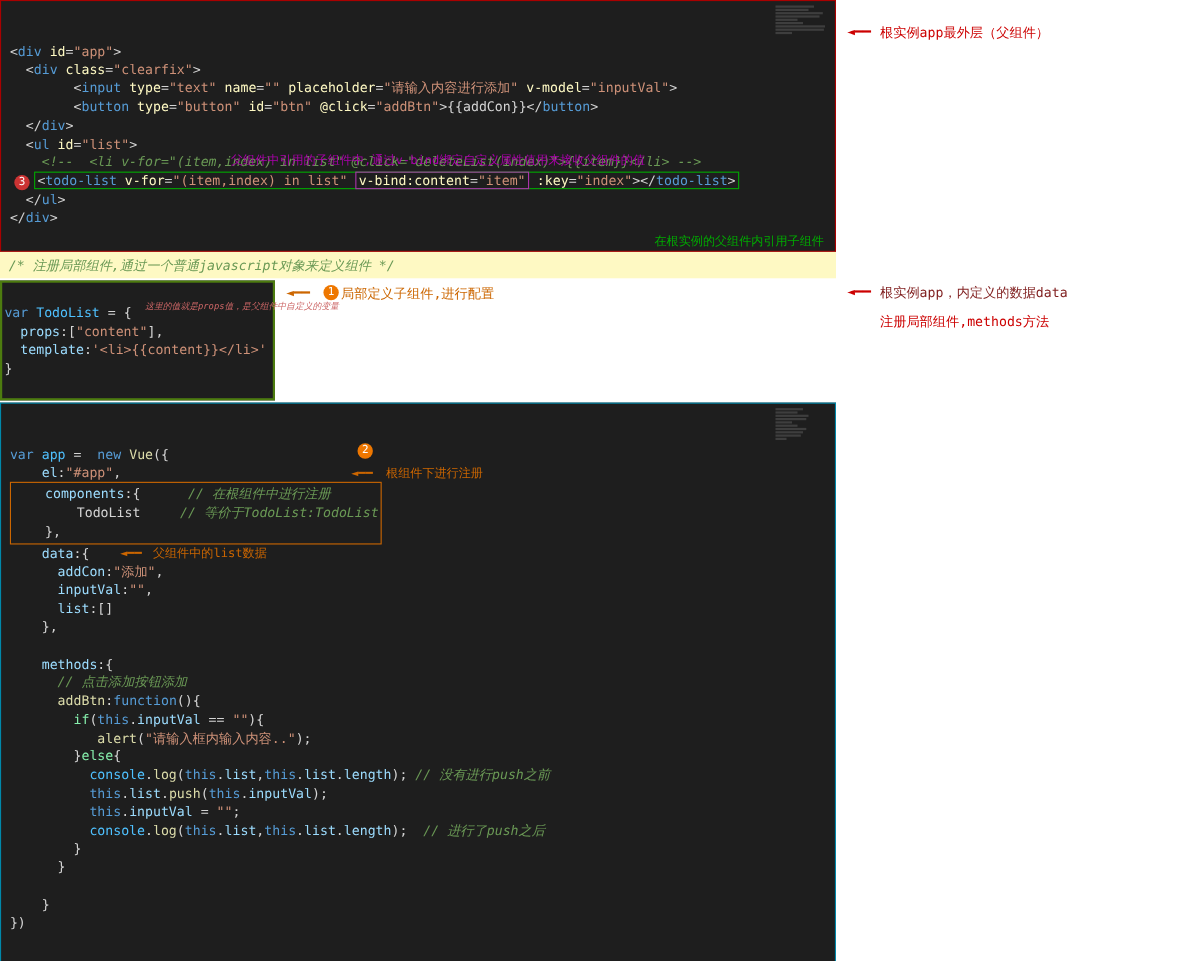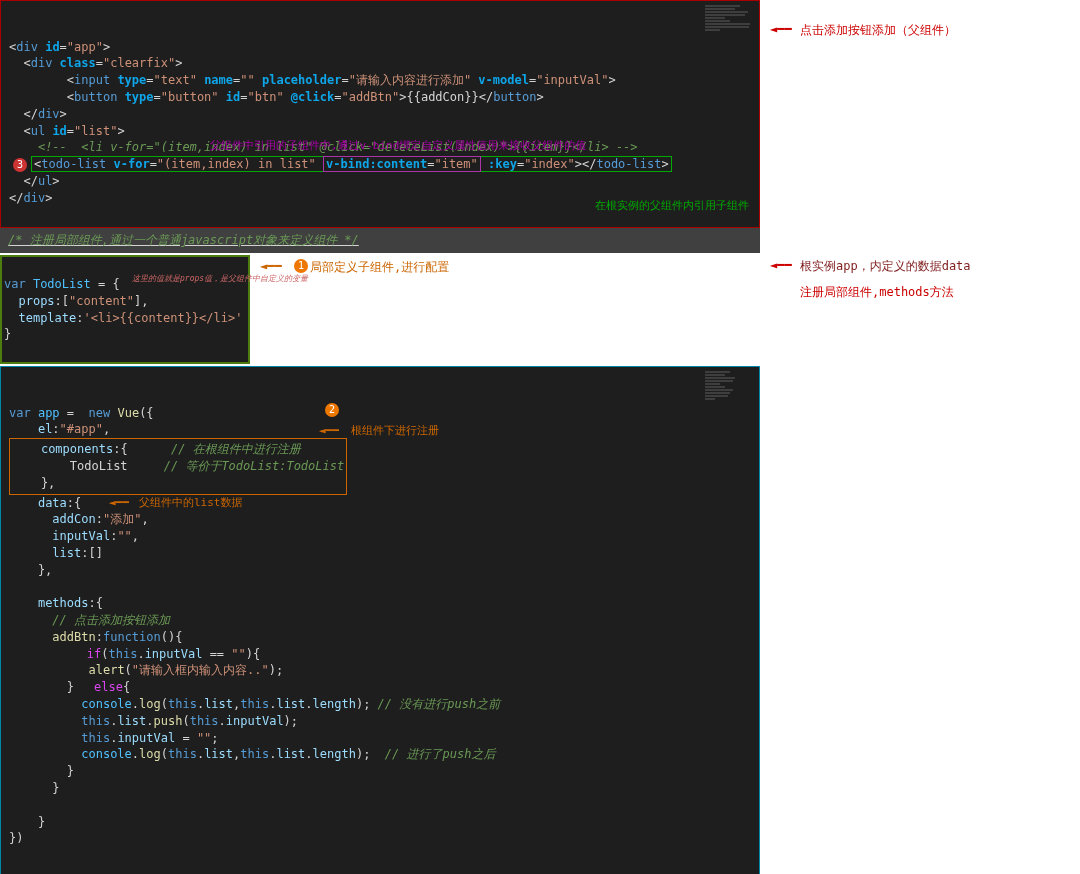--- a/index.html
+++ b/index.html
@@ -4,24 +4,24 @@
 <style>
 * { margin: 0; padding: 0; box-sizing: border-box; }
 body { font-family: "Microsoft YaHei", Consolas, monospace; font-size: 12px; background: #fff; }
 
 .code-block { background: #1e1e1e; color: #d4d4d4; padding: 4px 8px; font-family: Consolas, monospace; line-height: 1.4; white-space: pre; position: relative; }
 .cb1 { width: 760px; border: 1px solid #a00; }
 .cb2 { width: 760px; border: 1px solid #08a; margin-top: 2px; }
 .cb-todolist { border: 2px solid #4d7c0f; padding: 2px; margin-top: 2px; }
 
 .tag { color: #569cd6; }
-.attr { color: #0ea5e9; font-weight: bold; }
+.attr { color: #fef9c3; }
 .str { color: #ce9178; }
 .kw { color: #569cd6; }
-.kw2 { color: #d946ef; margin-left: 20px; }
+.kw2 { color: #86efac; }
 .fn { color: #dcdcaa; }
 .prop { color: #9cdcfe; }
 .this { color: #569cd6; }
 .cmt { color: #6a9955; font-style: italic; }
 .punc { color: #d4d4d4; }
 .varname { color: #4fc1ff; }
 
 .minimap { position: absolute; right: 4px; top: 4px; width: 50px; height: 60px; opacity: 0.3; }
 .minimap div { height: 2px; margin-bottom: 1px; background: #888; }
 .anno-green { color: #0a0; }
@@ -51,27 +51,27 @@
 <span class="punc">&lt;</span><span class="tag">div</span> <span class="attr">id</span>=<span class="str">"app"</span><span class="punc">&gt;</span>
   <span class="punc">&lt;</span><span class="tag">div</span> <span class="attr">class</span>=<span class="str">"clearfix"</span><span class="punc">&gt;</span>
         <span class="punc">&lt;</span><span class="tag">input</span> <span class="attr">type</span>=<span class="str">"text"</span> <span class="attr">name</span>=<span class="str">""</span> <span class="attr">placeholder</span>=<span class="str">"请输入内容进行添加"</span> <span class="attr">v-model</span>=<span class="str">"inputVal"</span><span class="punc">&gt;</span>
         <span class="punc">&lt;</span><span class="tag">button</span> <span class="attr">type</span>=<span class="str">"button"</span> <span class="attr">id</span>=<span class="str">"btn"</span> <span class="attr">@click</span>=<span class="str">"addBtn"</span><span class="punc">&gt;</span>{{addCon}}<span class="punc">&lt;/</span><span class="tag">button</span><span class="punc">&gt;</span>
   <span class="punc">&lt;/</span><span class="tag">div</span><span class="punc">&gt;</span>
   <span class="punc">&lt;</span><span class="tag">ul</span> <span class="attr">id</span>=<span class="str">"list"</span><span class="punc">&gt;</span>
     <span class="cmt">&lt;!--  &lt;li v-for="(item,index) in list" @click="deleteList(index)"&gt;{{item}}&lt;/li&gt; --&gt;</span>
 <span class="num-badge red">3</span><span class="hl-green"><span class="punc">&lt;</span><span class="tag">todo-list</span> <span class="attr">v-for</span>=<span class="str">"(item,index) in list"</span> <span class="hl-purple"><span class="attr">v-bind:content</span>=<span class="str">"item"</span></span> <span class="attr">:key</span>=<span class="str">"index"</span><span class="punc">&gt;&lt;/</span><span class="tag">todo-list</span><span class="punc">&gt;</span></span>
   <span class="punc">&lt;/</span><span class="tag">ul</span><span class="punc">&gt;</span>
 <span class="punc">&lt;/</span><span class="tag">div</span><span class="punc">&gt;</span>
-<span class="overlay-anno anno-green" style="right:10px;bottom:14px;">在根实例的父组件内引用子组件</span>
+<span class="overlay-anno anno-green" style="right:10px;bottom:0;">在根实例的父组件内引用子组件</span>
 </div>
 <span class="side-anno" style="left:770px;top:22px;color:#c00;">◄━━</span>
-<span class="side-anno" style="left:800px;top:22px;color:#c00;">点击添加按钮添加（父组件）</span>
+<span class="side-anno" style="left:800px;top:22px;color:#c00;">根实例app最外层（父组件）</span>
 <div class="overlay-anno anno-purple" style="left:210px;top:138px;">父组件中引用的子组件中,通过v-bind绑定自定义属性值用来接收父组件的值</div>
 
-<div class="code-block" style="width:760px;border:none;background:#404040;text-decoration:underline;"><span class="cmt">/* 注册局部组件,通过一个普通javascript对象来定义组件 */</span></div>
+<div class="code-block" style="width:760px;border:none;background:#fef9c3;"><span class="cmt">/* 注册局部组件,通过一个普通javascript对象来定义组件 */</span></div>
 
 <div style="position:relative;">
 <div class="code-block cb-todolist" style="width:250px;display:inline-block;vertical-align:top;">
 <span class="kw">var</span> <span class="varname">TodoList</span> = {
   <span class="prop">props</span>:[<span class="str">"content"</span>],
   <span class="prop">template</span>:<span class="str">'&lt;li&gt;{{content}}&lt;/li&gt;'</span>
 }
 <span class="overlay-anno" style="left:130px;top:16px;color:#c66;font-size:8px;font-style:italic;">这里的值就是props值，是父组件中自定义的变量</span>
 </div>
 <span style="position:absolute;left:260px;top:6px;color:#c60;">◄━━</span>

